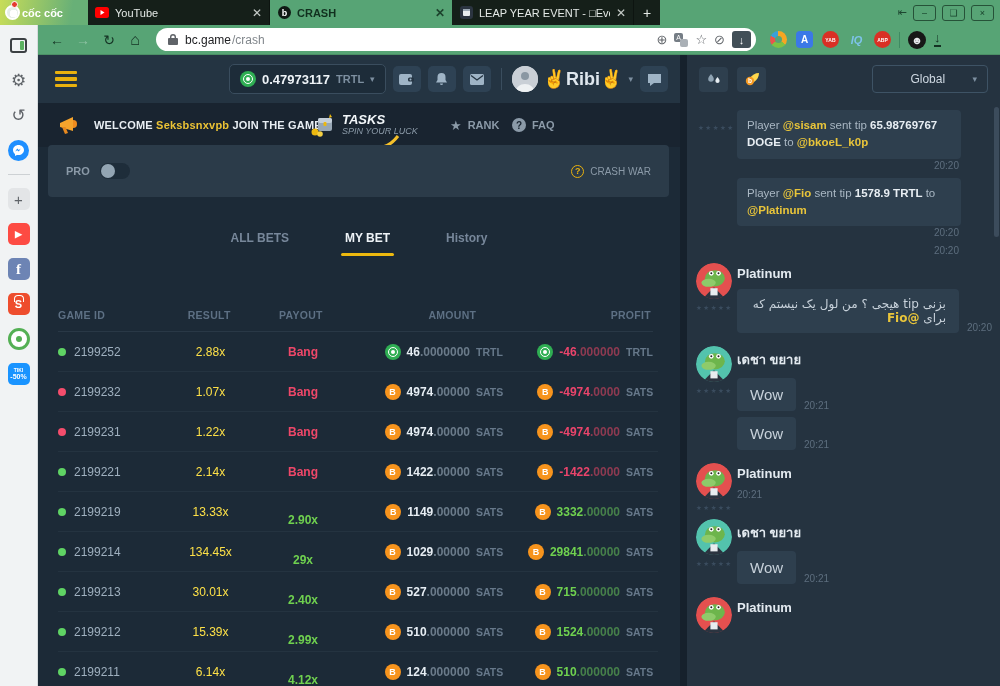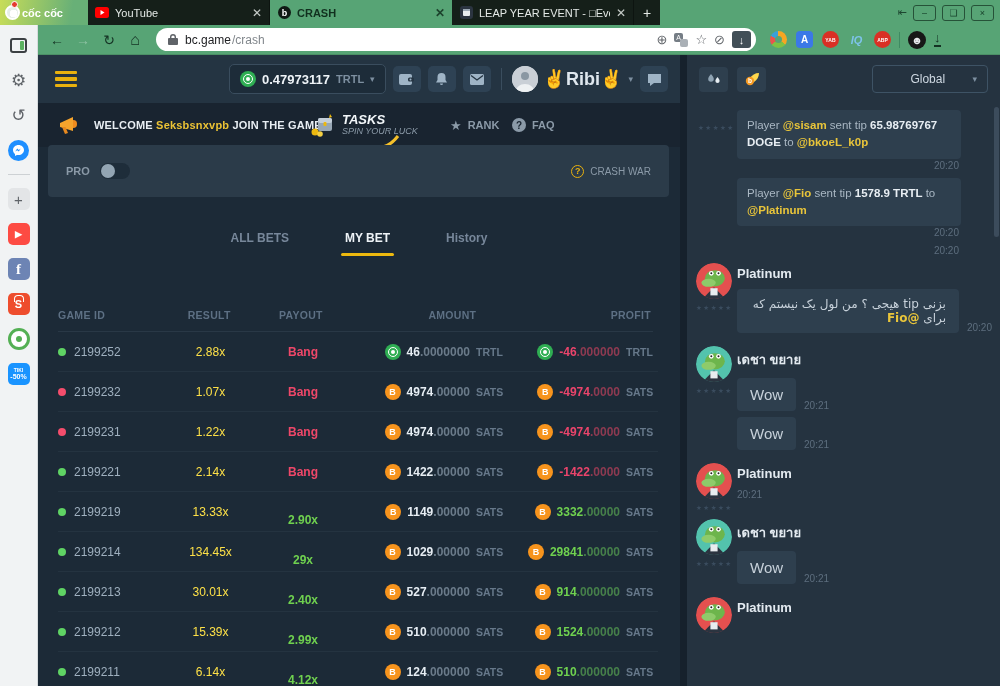--- a/index.html
+++ b/index.html
@@ -537,21 +537,21 @@
             </span>
             <span class="c-res res">30.01x</span>
             <span class="c-pay pay-win">2.40x</span>
             <span class="c-amt">
               <span class="coin coin-btc">B</span>
               <span><span class="num-int">527</span><span class="num-dec">.000000</span></span>
               <span class="cur">SATS</span>
             </span>
             <span class="c-prf">
               <span class="coin coin-btc">B</span>
-              <span><span class="prf-pos-int">914</span><span class="prf-pos-dec">.000000</span></span>
+              <span><span class="prf-pos-int">715</span><span class="prf-pos-dec">.000000</span></span>
               <span class="cur">SATS</span>
             </span>
           </div>
           <div class="brow">
             <span class="c-id">
               <span class="dot dot-win"></span>
               <span class="gid">2199212</span>
             </span>
             <span class="c-res res">15.39x</span>
             <span class="c-pay pay-win">2.99x</span>

